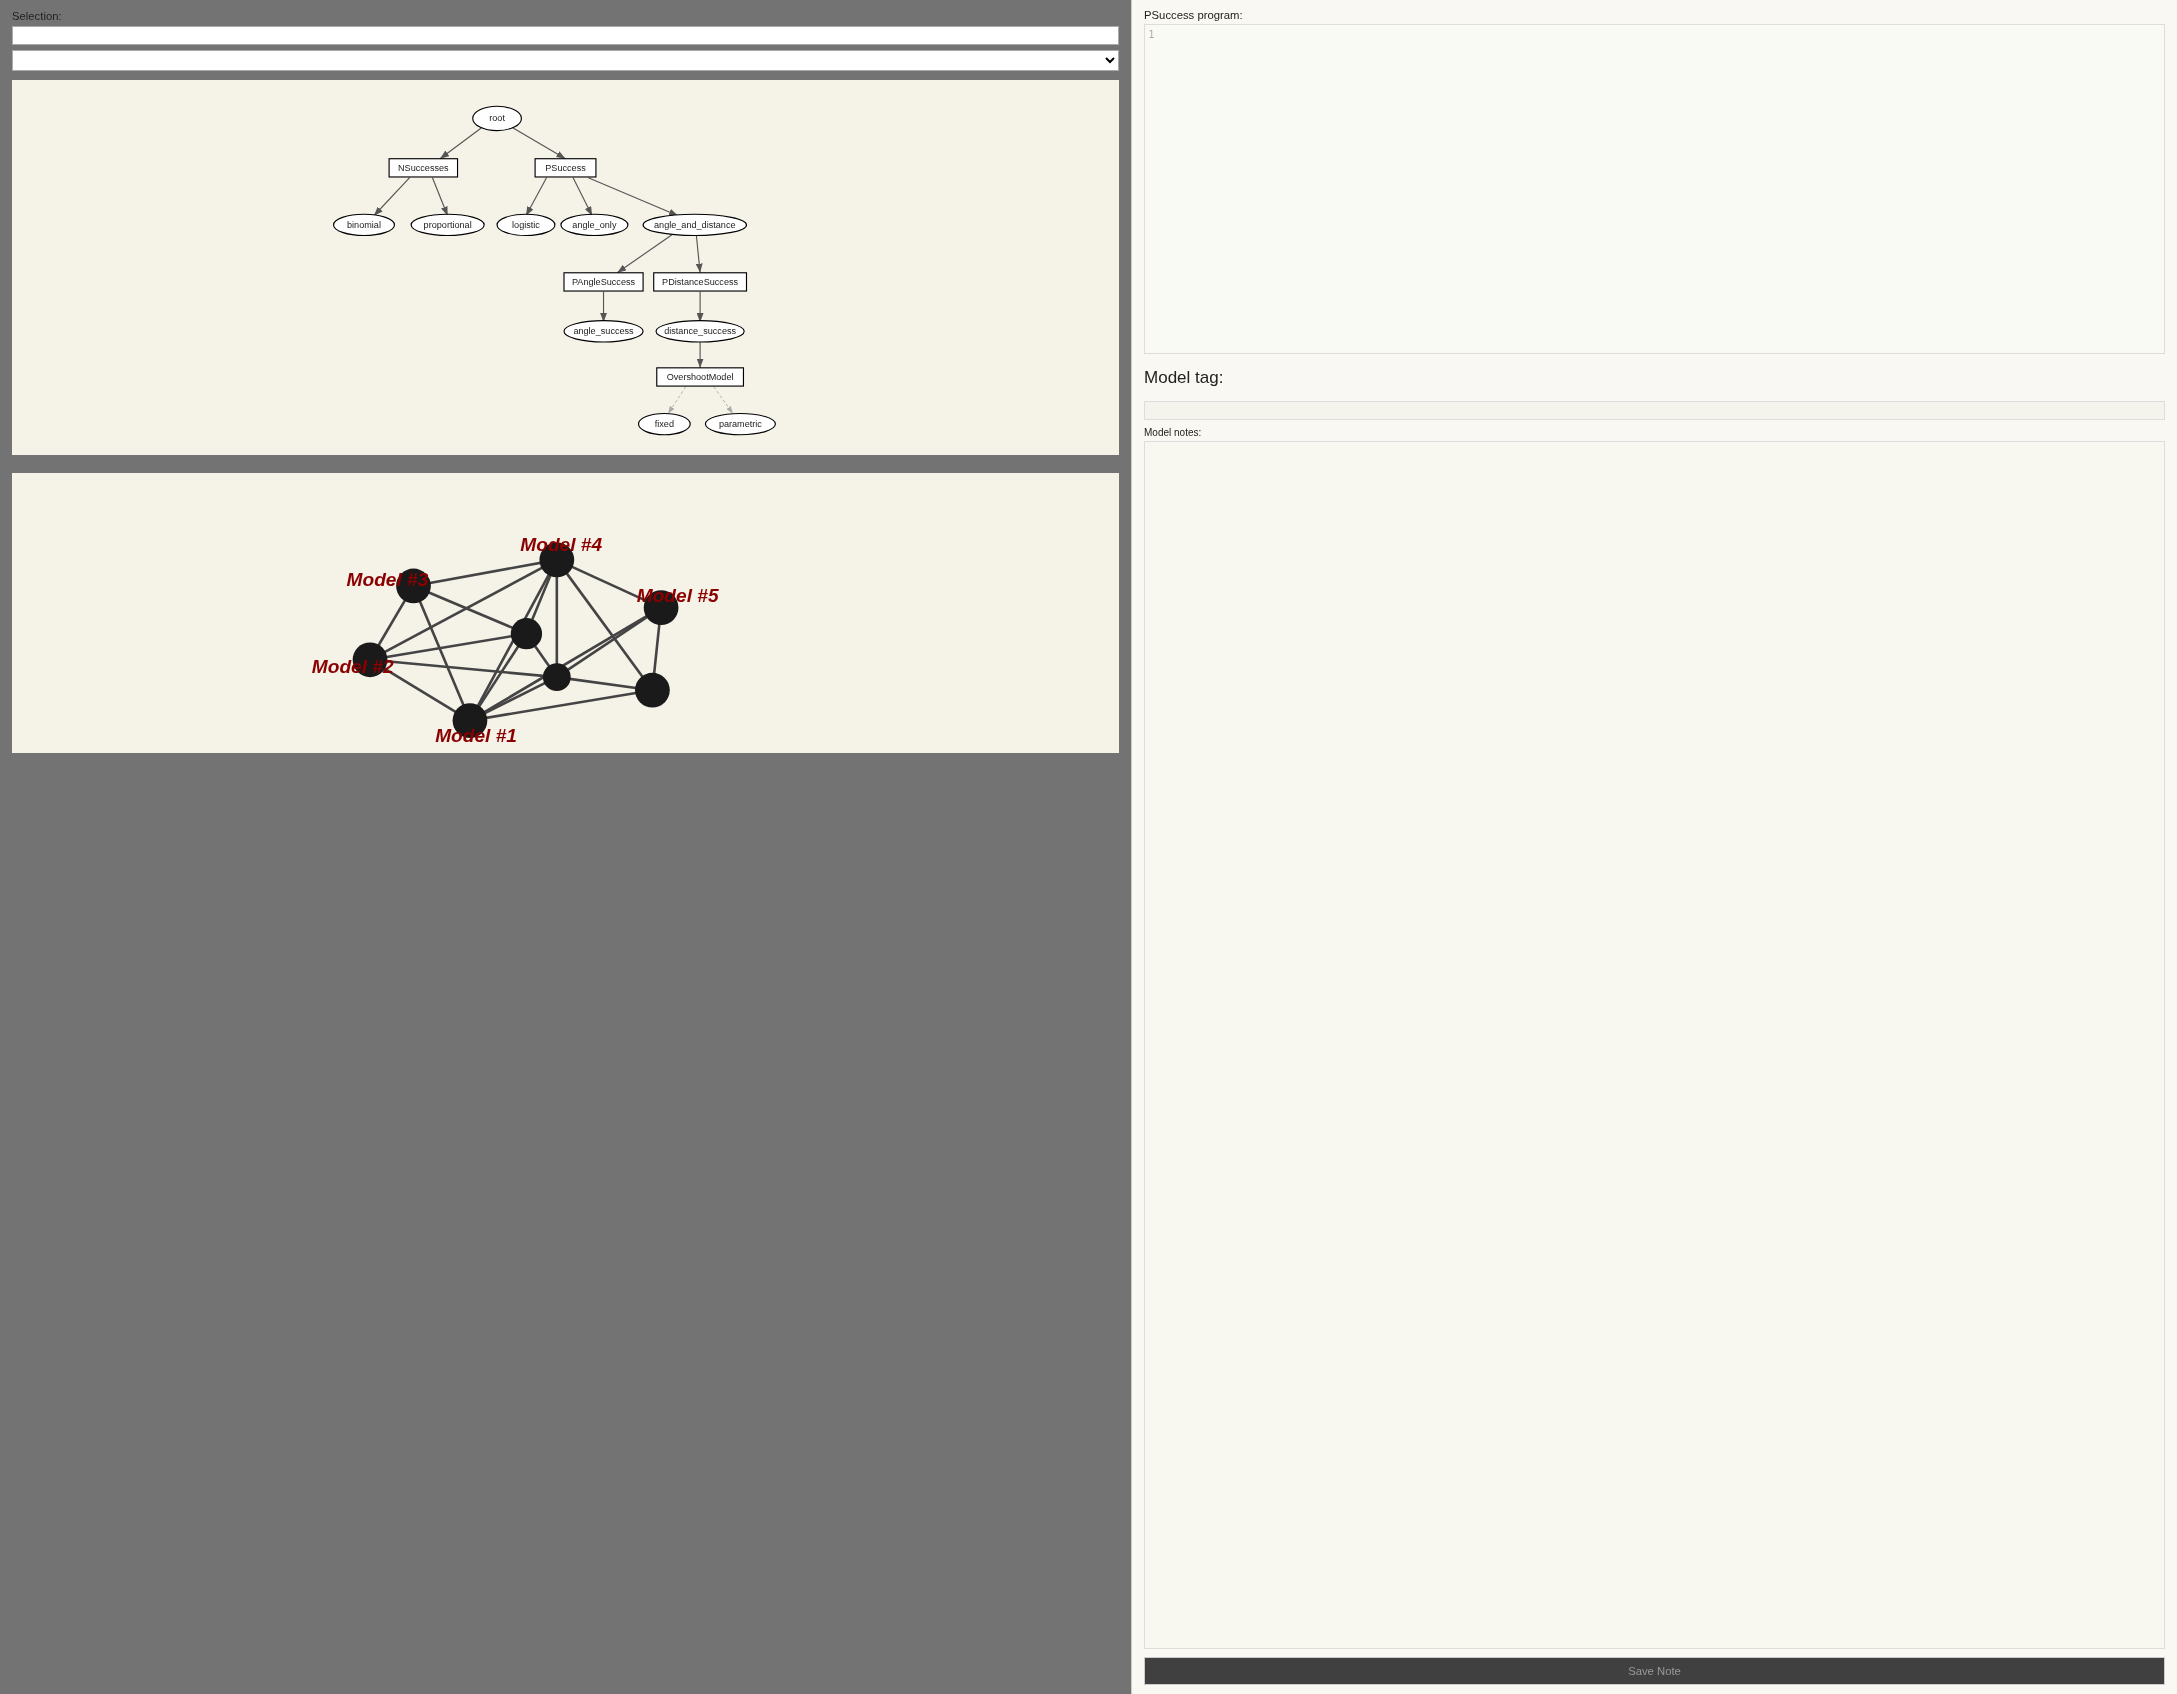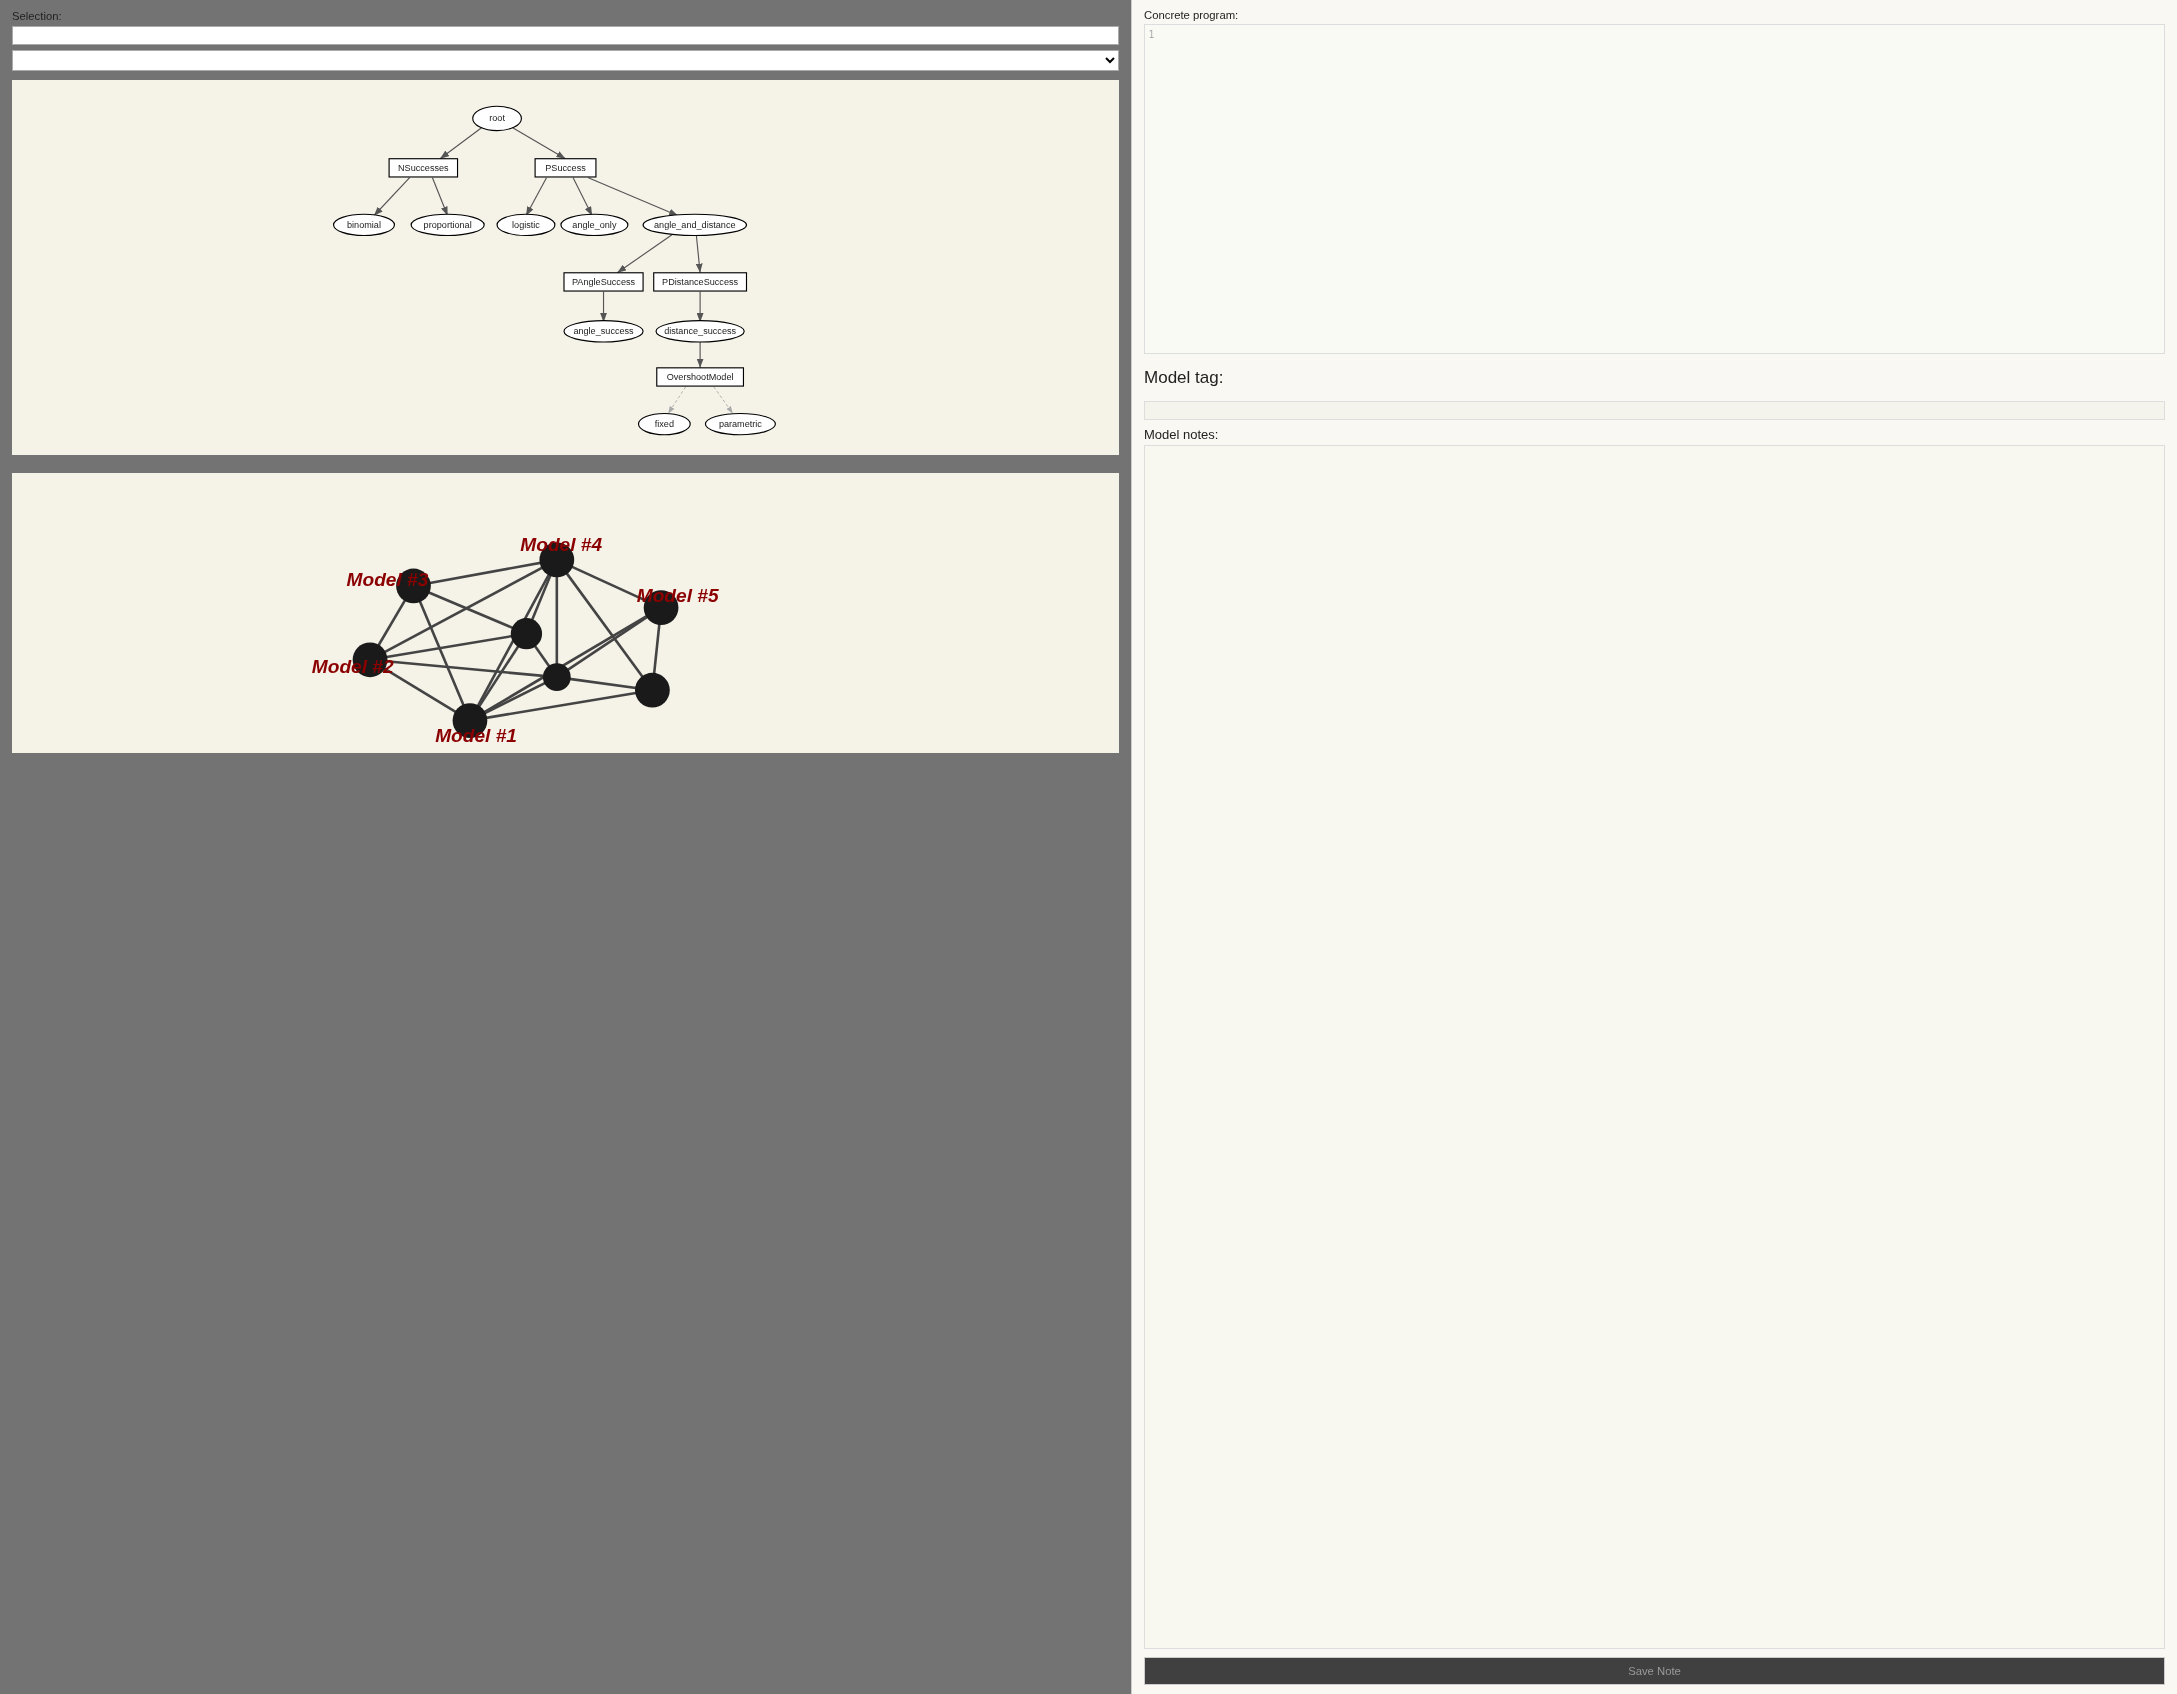--- a/index.html
+++ b/index.html
@@ -121,21 +121,21 @@
       width: 100%;
       height: 19px;
       background: #f5f4ec;
       border: 0.9px solid #ddd;
       margin-bottom: 7px;
       padding: 1.7px 3.5px;
       font-size: 10.4px;
     }
 
     .model-notes-label {
-      font-size: 13px;
+      font-size: 10px;
       margin-bottom: 2.6px;
       color: #222;
     }
 
     .model-notes-area {
       flex: 1;
       width: 100%;
       background: #f9f8f0;
       border: 0.9px solid #ddd;
       resize: none;
@@ -335,21 +335,21 @@
       <text class="graph-label" x="170" y="310">Model #1</text>
       <text class="graph-label" x="28" y="230">Model #2</text>
       <text class="graph-label" x="68" y="130">Model #3</text>
       <text class="graph-label" x="268" y="90">Model #4</text>
       <text class="graph-label" x="402" y="148">Model #5</text>
     </svg>
   </div>
 </div>
 
 <div class="right-panel">
-  <div class="concrete-label">Concrete program:</div>
+  <div class="concrete-label">PSuccess program:</div>
   <div class="code-area">
     <span class="line-number">1</span>
   </div>
 
   <div class="model-tag-label">Model tag:</div>
   <input type="text" class="model-tag-input" style="">
 
   <div class="model-notes-label">Model notes:</div>
   <textarea class="model-notes-area" style=""></textarea>
 

